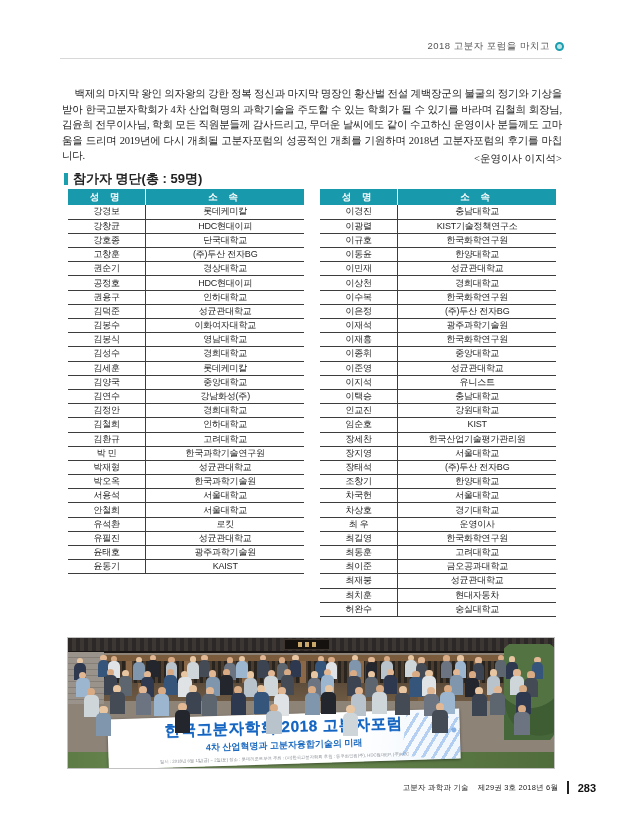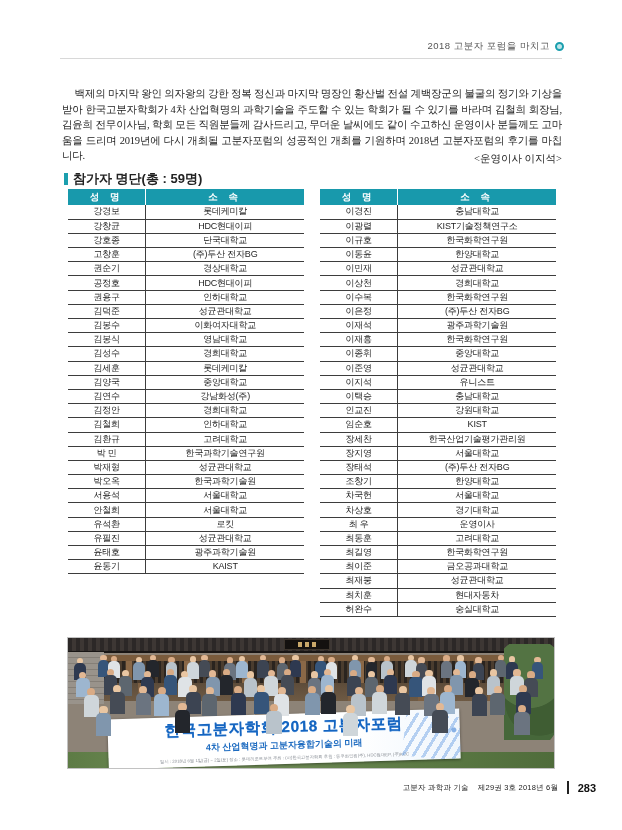--- a/index.html
+++ b/index.html
@@ -385,26 +385,26 @@
           </tr>
           <tr>
             <td>차상호</td>
             <td>경기대학교</td>
           </tr>
           <tr>
             <td>최  우</td>
             <td>운영이사</td>
           </tr>
           <tr>
+            <td>최길영</td>
+            <td>한국화학연구원</td>
+          </tr>
+          <tr>
             <td>최동훈</td>
             <td>고려대학교</td>
-          </tr>
-          <tr>
-            <td>최길영</td>
-            <td>한국화학연구원</td>
           </tr>
           <tr>
             <td>최이준</td>
             <td>금오공과대학교</td>
           </tr>
           <tr>
             <td>최재붕</td>
             <td>성균관대학교</td>
           </tr>
           <tr>

